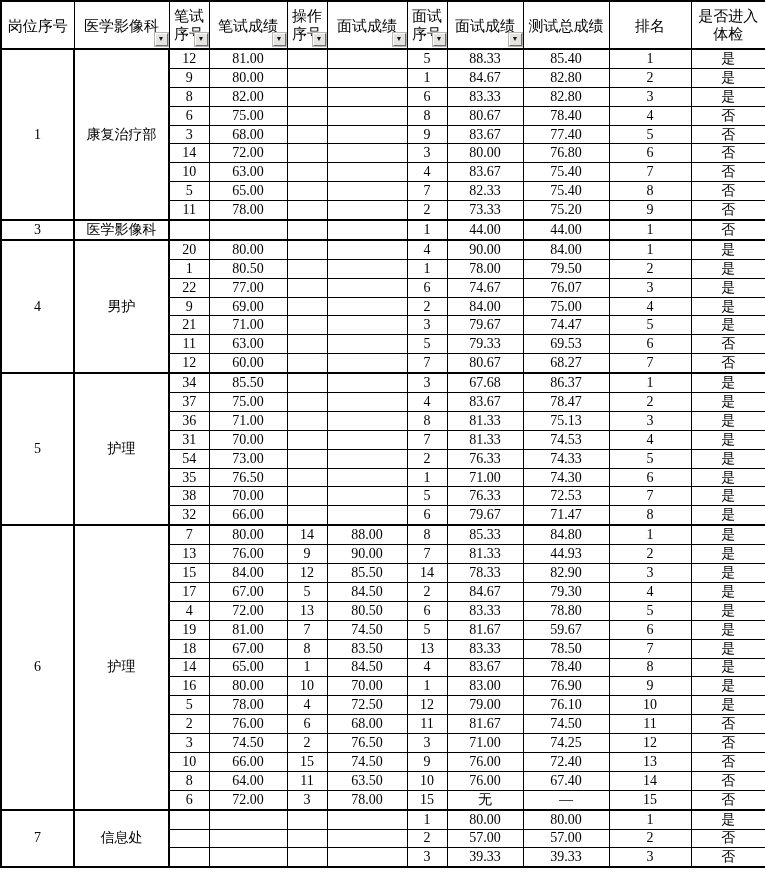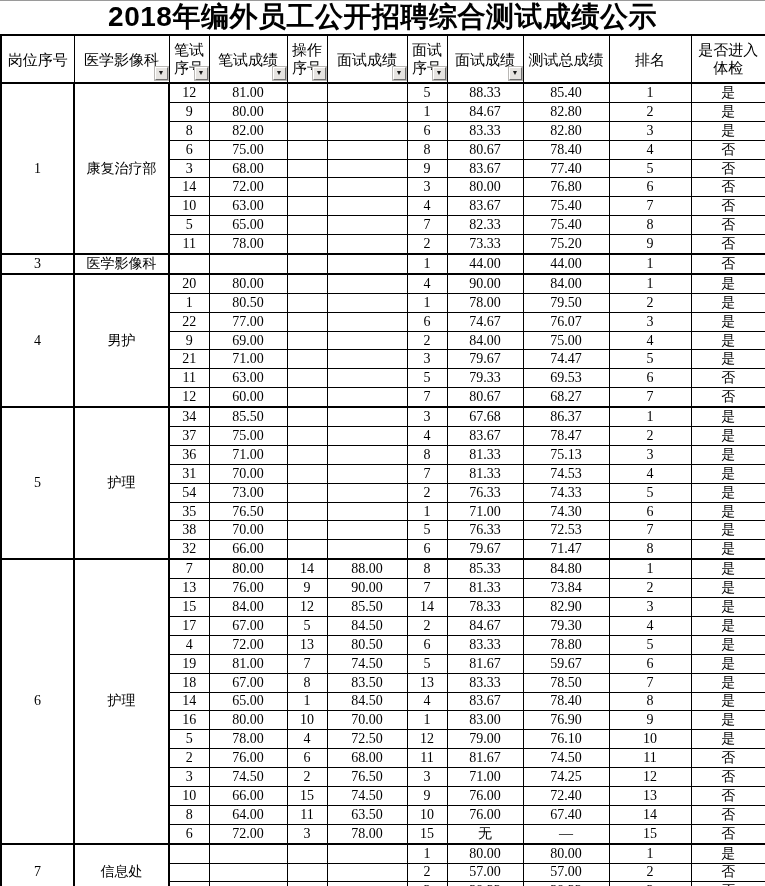--- a/index.html
+++ b/index.html
@@ -53,21 +53,20 @@
     display:flex;align-items:center;justify-content:center;
     font-size:7px;line-height:1;color:#1a1a1a;
     cursor:pointer;
   }
   th .hlabel{display:inline-block;vertical-align:middle;}
 </style>
 </head>
 <body>
 
 <div class="sheet">
-  <div class="title">2018年编外员工公开招聘综合测试成绩公示</div>
   <table class="results">
     <colgroup>
       <col class="c-post-no">
         <col class="c-post-name">
       <col class="c-written-no">
         <col class="c-written-score">
       <col class="c-practical-no">
         <col class="c-practical-score">
       <col class="c-interview-no">
         <col class="c-interview-score">
@@ -387,21 +386,21 @@
           <td>1</td>
           <td>是</td>
         </tr>
         <tr>
           <td>13</td>
           <td>76.00</td>
           <td>9</td>
           <td>90.00</td>
           <td>7</td>
           <td>81.33</td>
-          <td>73.84</td>
+          <td>44.93</td>
           <td>2</td>
           <td>是</td>
         </tr>
         <tr>
           <td>15</td>
           <td>84.00</td>
           <td>12</td>
           <td>85.50</td>
           <td>14</td>
           <td>78.33</td>

